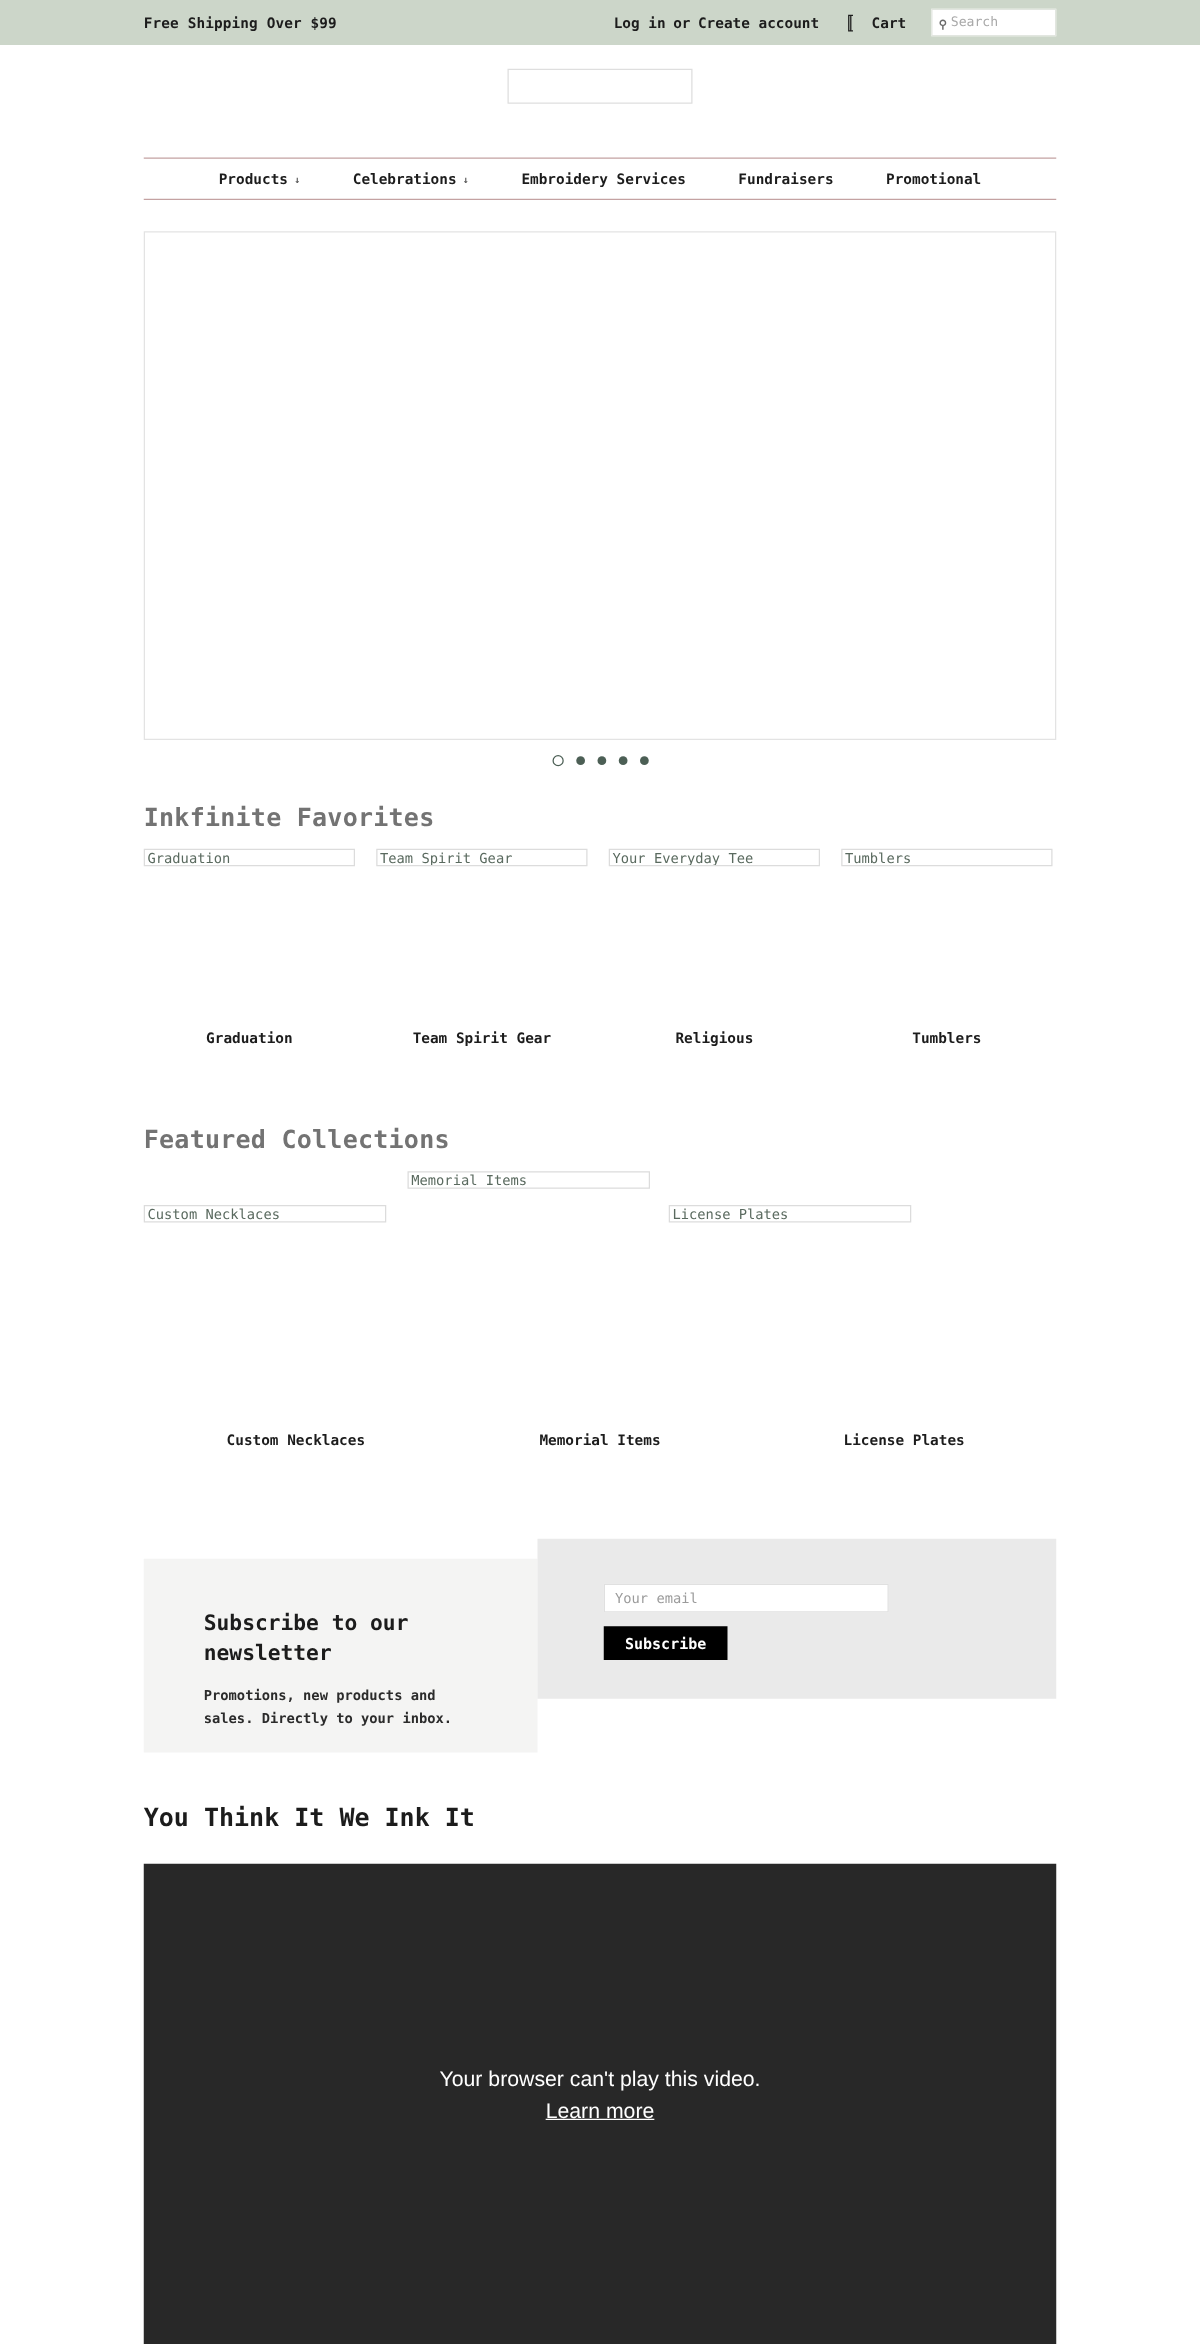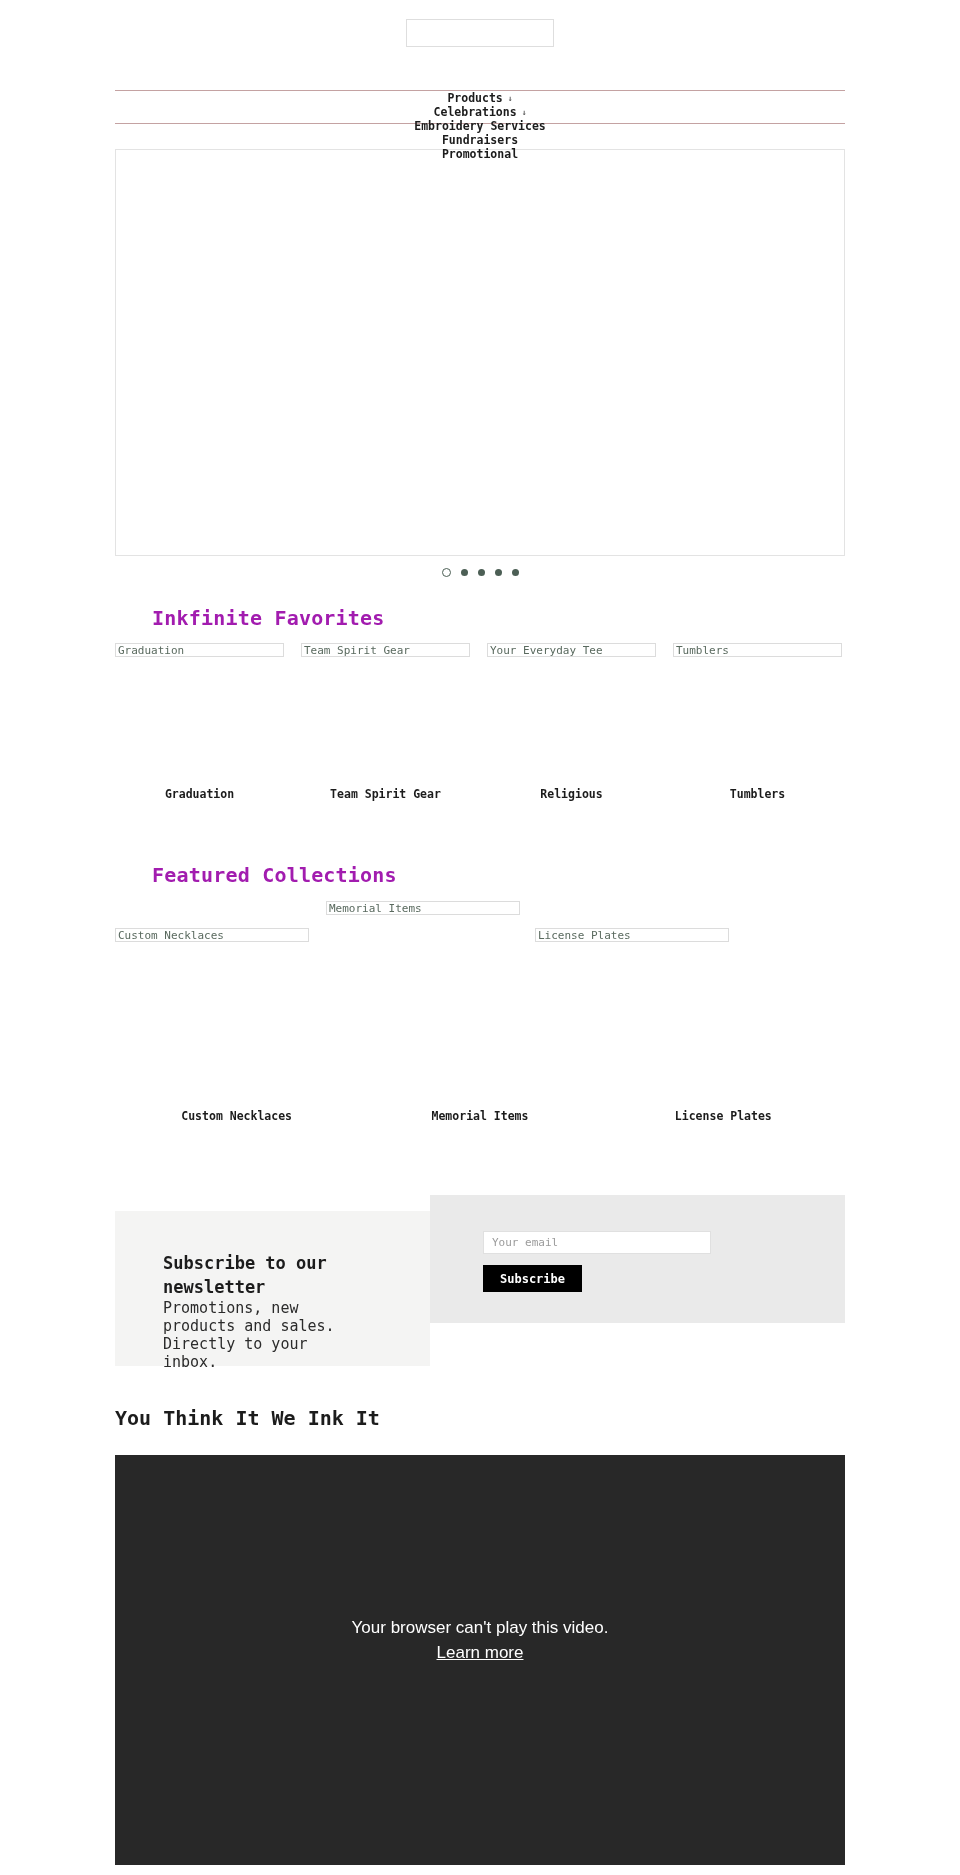--- a/index.html
+++ b/index.html
@@ -117,23 +117,23 @@
   
   .nav-wrap {
     width: 730px;
     margin: 24px auto 0;
     border-top: 1px solid #c4a2a2;
     border-bottom: 1px solid #c4a2a2;
   }
   .nav {
     display: flex;
     align-items: center;
+    justify-content: center;
     height: 32px;
     gap: 0;
-    flex-direction: column;
   }
   .nav-item {
     font-size: 11.5px;
     font-weight: 700;
     color: #1c1c1c;
     padding: 0 21px;
     white-space: nowrap;
     cursor: pointer;
     display: flex;
     align-items: center;
@@ -179,22 +179,21 @@
 
   
   .sec {
     width: 730px;
     margin: 0 auto;
   }
   .sec-title {
     font-size: 20px;
     font-weight: 700;
     letter-spacing: .2px;
-    color: #a21caf;
-    margin-left: 37px;
+    color: #737373;
   }
   #favorites-section { margin-top: 26px; }
 
   
   .broken {
     border: 1px solid #dcdcdc;
     background: #ffffff;
     font-size: 11px;
     color: #5a6a5f;
     line-height: 14px;
@@ -254,24 +253,26 @@
     padding: 40px 0 0 48px;
   }
   .news-h {
     font-size: 17px;
     font-weight: 700;
     line-height: 24px;
     color: #1c1c1c;
     width: 200px;
   }
   .news-p {
-    font-size: 15px;
+    font-size: 11px;
     line-height: 18px;
     color: #2b2b2b;
+    margin-top: 13px;
     width: 205px;
+    font-weight: bold;
   }
   .news-right {
     position: absolute;
     left: 315px; top: 0;
     width: 415px;
     height: 128px;
     background: #eaeaea;
     padding: 36px 6px 0 53px;
   }
   .email-input {
@@ -330,20 +331,38 @@
     cursor: pointer;
     font-family: "Liberation Sans", sans-serif;
     font-size: 17px;
   }
 </style>
 </head>
 <body>
 
 <div class="page">
 
+  <div class="topbar">
+    <div class="topbar-inner">
+      <div class="ship-msg">Free Shipping Over $99</div>
+      <div class="topbar-right">
+        <a class="tb-link">Log in</a>
+        <span class="tb-or">or</span>
+        <a class="tb-link">Create account</a>
+        <div class="cart-wrap">
+          <span class="cart-icon">〚</span>
+          <span class="cart-label">Cart</span>
+        </div>
+        <div class="search-box">
+          <span class="search-ico">⚲</span>
+          <input class="search-input" type="text" placeholder="Search" style="">
+        </div>
+      </div>
+    </div>
+  </div>
 
   <div class="logo-zone">
     <div class="logo-box"></div>
   </div>
 
   <div class="nav-wrap">
     <div class="nav" id="nav-list">
         <a class="nav-item">
           <span>Products</span>
           <span class="caret">↓</span>

